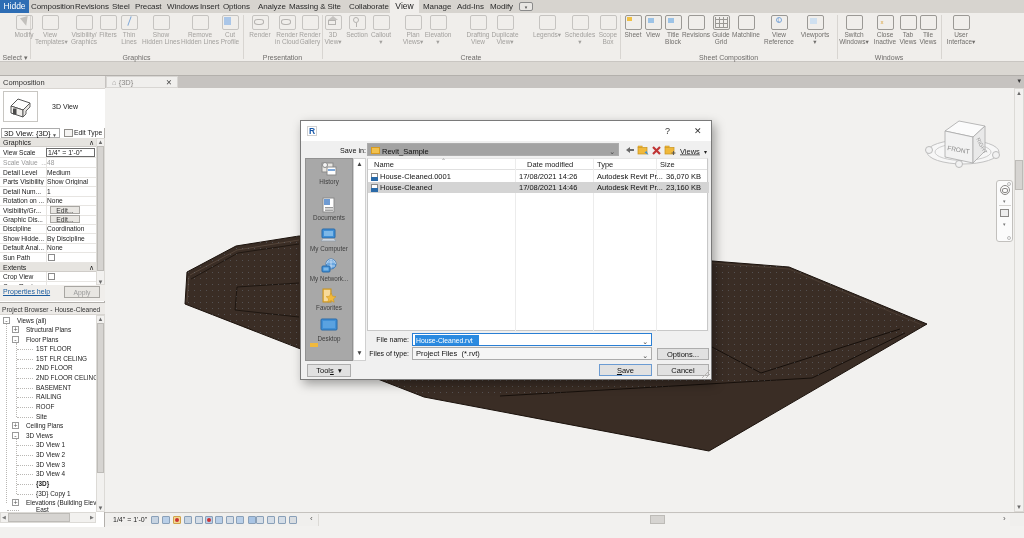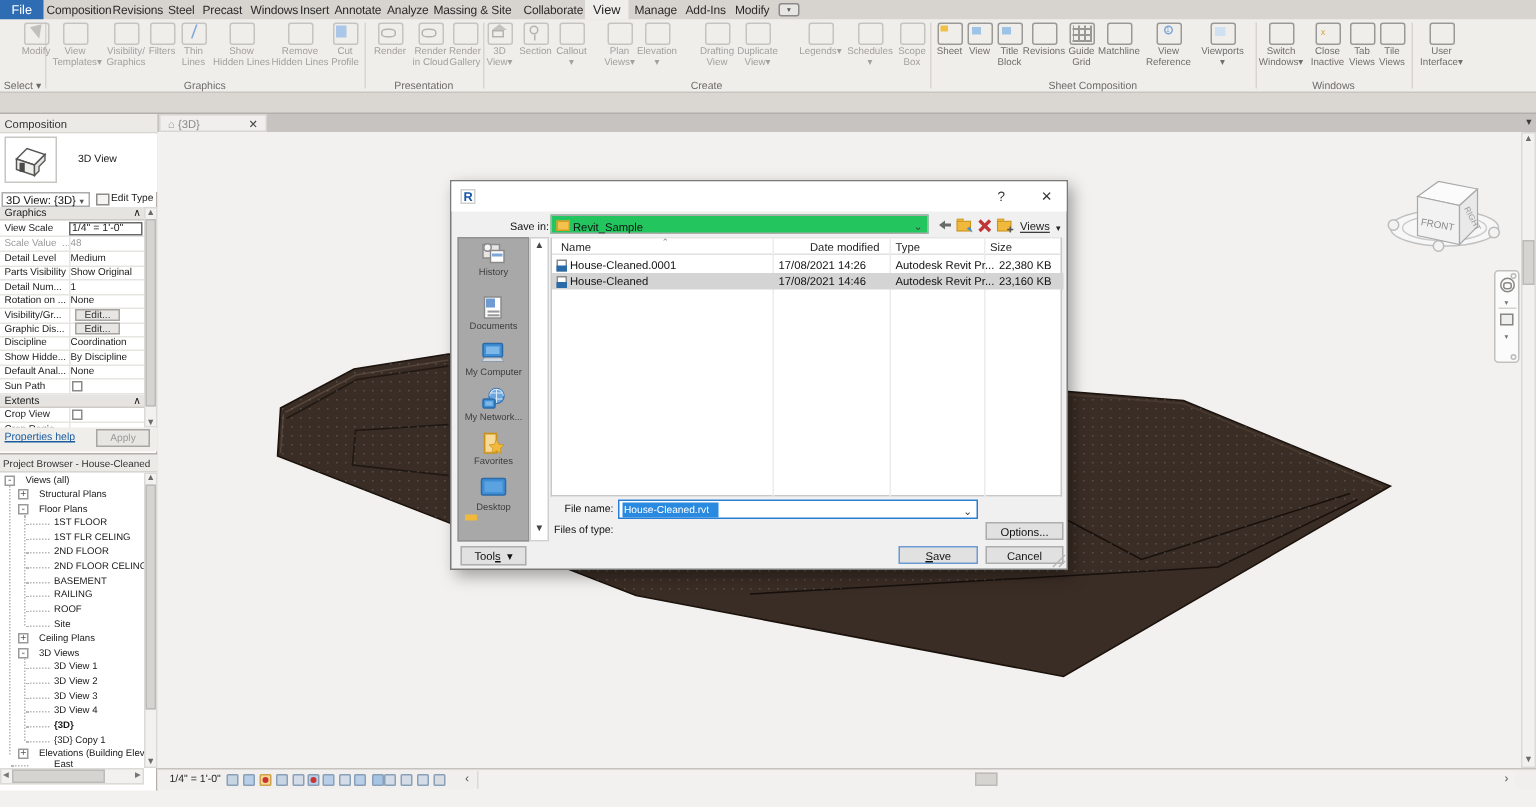--- a/index.html
+++ b/index.html
@@ -48,28 +48,28 @@
 
 .dialog{position:absolute;left:300px;top:120px;width:412px;height:260px;background:#f0f0f0;border:1px solid #7a7a7a;box-shadow:3px 4px 10px rgba(0,0,0,0.35);font-size:7.5px;color:#111;}
 .dbtn{position:absolute;background:#e1e1e1;border:1px solid #adadad;font-size:7.5px;text-align:center;color:#111;}
 .combo{position:absolute;background:#fff;border:1px solid #acacac;font-size:7.5px;color:#111;white-space:nowrap;}
 .carr{position:absolute;right:3px;top:1px;font-size:7px;color:#444;}
 .sideit{position:absolute;left:0;width:48px;text-align:center;color:#404040;font-size:6.3px;}
 </style></head><body>
 <div id="root">
 
 <div class="tabbar">
-<div class="abs" style="left:0;top:0;width:29px;height:13px;background:#2e6db4;color:#fff;font-size:8.5px;line-height:13px;text-align:center;">File</div>
+<div class="abs" style="left:0;top:0;width:29px;height:13px;background:#2e6db4;color:#fff;font-size:8.5px;line-height:13px;text-align:center;">Hidde</div>
 <div class="tab" style="left:31px;">Composition</div>
 <div class="tab" style="left:75px;">Revisions</div>
 <div class="tab" style="left:112px;">Steel</div>
 <div class="tab" style="left:135px;">Precast</div>
 <div class="tab" style="left:167px;">Windows</div>
 <div class="tab" style="left:200px;">Insert</div>
-<div class="tab" style="left:223px;">Annotate</div>
+<div class="tab" style="left:223px;">Options</div>
 <div class="tab" style="left:258px;">Analyze</div>
 <div class="tab" style="left:289px;">Massing &amp; Site</div>
 <div class="tab" style="left:349px;">Collaborate</div>
 <div class="tab" style="left:423px;">Manage</div>
 <div class="tab" style="left:457px;">Add-Ins</div>
 <div class="tab" style="left:490px;">Modify</div>
 <div class="abs" style="left:390px;top:0;width:29px;height:13px;background:#f0eeeb;font-size:8.5px;line-height:13px;text-align:center;color:#222;">View</div>
 <div class="abs" style="left:519px;top:2px;width:14px;height:9px;border:1px solid #8a8a8a;border-radius:2px;background:#e8e6e3;font-size:5px;color:#555;text-align:center;line-height:8px;">▾</div>
 </div>
 <div class="ribbon">
@@ -456,21 +456,21 @@
 <div class="sbthumb" style="left:545px;top:2px;width:15px;height:9px;"></div>
 <div class="abs" style="left:898px;top:1px;font-size:8px;color:#555;">›</div>
 </div>
 <div class="dialog">
 <div class="abs" style="left:0;top:0;width:410px;height:20px;background:#fff;"></div>
 <div class="abs" style="left:6px;top:5px;width:10px;height:10px;background:#fff;border:1px solid #d0d0d0;color:#1858a8;font-size:8.5px;font-weight:bold;text-align:center;line-height:9px;">R</div>
 <div class="abs" style="left:8px;top:6px;font-size:8px;color:#000;margin-top:32px;">Save As</div>
 <div class="abs" style="left:364px;top:5px;font-size:9px;color:#333;">?</div>
 <div class="abs" style="left:393px;top:5px;font-size:9px;color:#333;">✕</div>
 <div class="abs" style="left:39px;top:25px;font-size:7.2px;">Save in:</div>
-<div class="combo" style="left:66px;top:22px;width:252px;height:13px;background:#22c55e;line-height:12px;"><span style="display:inline-block;position:relative;width:9px;height:7px;background:#f2c14e;border:1px solid #d89b1f;margin:3px 2px 0 3px;"></span>Revit_Sample<span class="carr" style="top:2px;">⌄</span></div>
+<div class="combo" style="left:66px;top:22px;width:252px;height:13px;background:#a3a3a3;line-height:12px;"><span style="display:inline-block;position:relative;width:9px;height:7px;background:#f2c14e;border:1px solid #d89b1f;margin:3px 2px 0 3px;"></span>Revit_Sample<span class="carr" style="top:2px;">⌄</span></div>
 <svg class="abs" style="left:322px;top:23px;" width="86" height="12" viewBox="0 0 86 12">
 <path d="M3,6 L7,3 L7,5 L11,5 L11,7 L7,7 L7,9 Z" fill="#6a6a6a"></path>
 <rect x="15" y="3.5" width="9" height="6.5" fill="#f0b93c" stroke="#c8921a" stroke-width="0.7"></rect>
 <path d="M15,3.5 l3.5,0 l1,-1.5 l-4.5,0 Z" fill="#f0b93c" stroke="#c8921a" stroke-width="0.5"></path>
 <path d="M21.5,8.5 l4,2.5 l-2,-4 Z" fill="#3f8fd6"></path>
 <path d="M30,3 L37,10 M37,3 L30,10" stroke="#c03535" stroke-width="2.2"></path>
 <rect x="42" y="3.5" width="9" height="6.5" fill="#f0b93c" stroke="#c8921a" stroke-width="0.7"></rect>
 <path d="M42,3.5 l3.5,0 l1,-1.5 l-4.5,0 Z" fill="#f0b93c" stroke="#c8921a" stroke-width="0.5"></path>
 <path d="M48.5,9 l4,0 M50.5,7 l0,4" stroke="#555" stroke-width="0.9"></path>
 <text x="57" y="9.5" font-size="7.5" fill="#222" text-decoration="underline" font-family="Liberation Sans">Views</text>
@@ -510,51 +510,52 @@
             <rect x="4" y="3" width="12" height="7" fill="#5aa2e0"></rect>
           </svg></div>Desktop</div>
 <div class="abs" style="left:9px;top:222px;width:8px;height:4px;background:#f0b93c;"></div>
 <div class="sb" style="left:52px;top:37px;width:13px;height:203px;background:#fff;border-color:#d0d0d0;"></div>
 <div class="sbarrow" style="left:52px;top:39px;width:13px;font-size:6.5px;color:#444;">▲</div>
 <div class="sbarrow" style="left:52px;top:228px;width:13px;font-size:6.5px;color:#444;">▼</div>
 <div class="abs" style="left:66px;top:37px;width:341px;height:173px;background:#fff;border:1px solid #c8c8c8;border-top:1px solid #e5e5e5;">
 <div class="abs" style="left:0;top:0;width:100%;height:11px;border-bottom:1px solid #e0e0e0;font-size:7.5px;color:#222;">
           <span style="position:absolute;left:6px;top:1px;">Name</span>
           <span style="position:absolute;left:73px;top:-2px;color:#888;font-size:6px;">⌃</span>
-          <span style="position:absolute;left:148px;top:1px;padding-left:24px;">Date modified</span>
+          <span style="position:absolute;left:135px;top:1px;padding-left:24px;">Date modified</span>
           <span style="position:absolute;left:229px;top:1px;">Type</span>
           <span style="position:absolute;left:292px;top:1px;">Size</span>
         </div>
 <div class="abs" style="left:147px;top:0;width:1px;height:173px;background:#ececec;"></div>
 <div class="abs" style="left:225px;top:0;width:1px;height:173px;background:#ececec;"></div>
 <div class="abs" style="left:288px;top:0;width:1px;height:173px;background:#ececec;"></div>
 <div class="abs" style="left:340px;top:0;width:1px;height:173px;background:#ececec;"></div>
 <div class="abs" style="left:0;top:12px;width:341px;height:18px;font-size:7.5px;color:#111;">
           <span style="position:absolute;left:3px;top:1.5px;width:7px;height:8px;background:#fff;border:1px solid #8a8a8a;"></span>
           <span style="position:absolute;left:3px;top:6px;width:7px;height:3.5px;background:#2a6aa8;"></span>
           <span style="position:absolute;left:12px;top:1px;">House-Cleaned.0001</span>
           <span style="position:absolute;left:151px;top:1px;">17/08/2021 14:26</span>
           <span style="position:absolute;left:229px;top:1px;">Autodesk Revit Pr...</span>
-          <span style="position:absolute;right:8px;top:1px;">22,380 KB</span>
+          <span style="position:absolute;right:8px;top:1px;">36,070 KB</span>
         </div>
 <div class="abs" style="left:0;top:23px;width:341px;height:11px;font-size:7.5px;color:#111;background:#d4d4d4;">
           <span style="position:absolute;left:3px;top:1.5px;width:7px;height:8px;background:#fff;border:1px solid #8a8a8a;"></span>
           <span style="position:absolute;left:3px;top:6px;width:7px;height:3.5px;background:#2a6aa8;"></span>
           <span style="position:absolute;left:12px;top:1px;">House-Cleaned</span>
           <span style="position:absolute;left:151px;top:1px;">17/08/2021 14:46</span>
           <span style="position:absolute;left:229px;top:1px;">Autodesk Revit Pr...</span>
           <span style="position:absolute;right:8px;top:1px;">23,160 KB</span>
         </div>
 </div>
 <div class="abs" style="left:60px;top:215px;width:48px;text-align:right;font-size:7px;">File name:</div>
 <div class="combo" style="left:111px;top:212px;width:240px;height:13px;border:1px solid #2a7fd4;line-height:12px;">
         <span style="position:absolute;left:2px;top:1px;width:64px;height:10px;background:#2a8ae0;color:#fff;padding-left:1px;font-size:6.8px;white-space:nowrap;">House-Cleaned.rvt</span>
         <span class="carr" style="top:2px;">⌄</span>
       </div>
 <div class="abs" style="left:56px;top:229px;width:52px;text-align:right;font-size:7px;">Files of type:</div>
+<div class="combo" style="left:111px;top:226px;width:240px;height:13px;background:#f6f6f6;line-height:12px;padding-left:3px;">Project Files &nbsp;(*.rvt)<span class="carr" style="top:2px;">⌄</span></div>
 <div class="dbtn" style="left:356px;top:227px;width:52px;height:12px;line-height:11px;">Options...</div>
 <div class="dbtn" style="left:298px;top:243px;width:53px;height:12px;line-height:11px;border:1px solid #6b9bd2;"><span style="text-decoration:underline;">S</span>ave</div>
 <div class="dbtn" style="left:356px;top:243px;width:52px;height:12px;line-height:11px;">Cancel</div>
 <div class="dbtn" style="left:6px;top:243px;width:44px;height:13px;line-height:12px;">Tool<span style="text-decoration:underline;">s</span> &nbsp;▾</div>
       <svg class="abs" style="left:400px;top:248px;" width="10" height="10" viewBox="0 0 10 10">
         <path d="M9,1 L1,9 M9,5 L5,9" stroke="#b8b6b3" stroke-width="1" fill="none"></path>
       </svg>
 </div>
 </div>
 </body></html>

